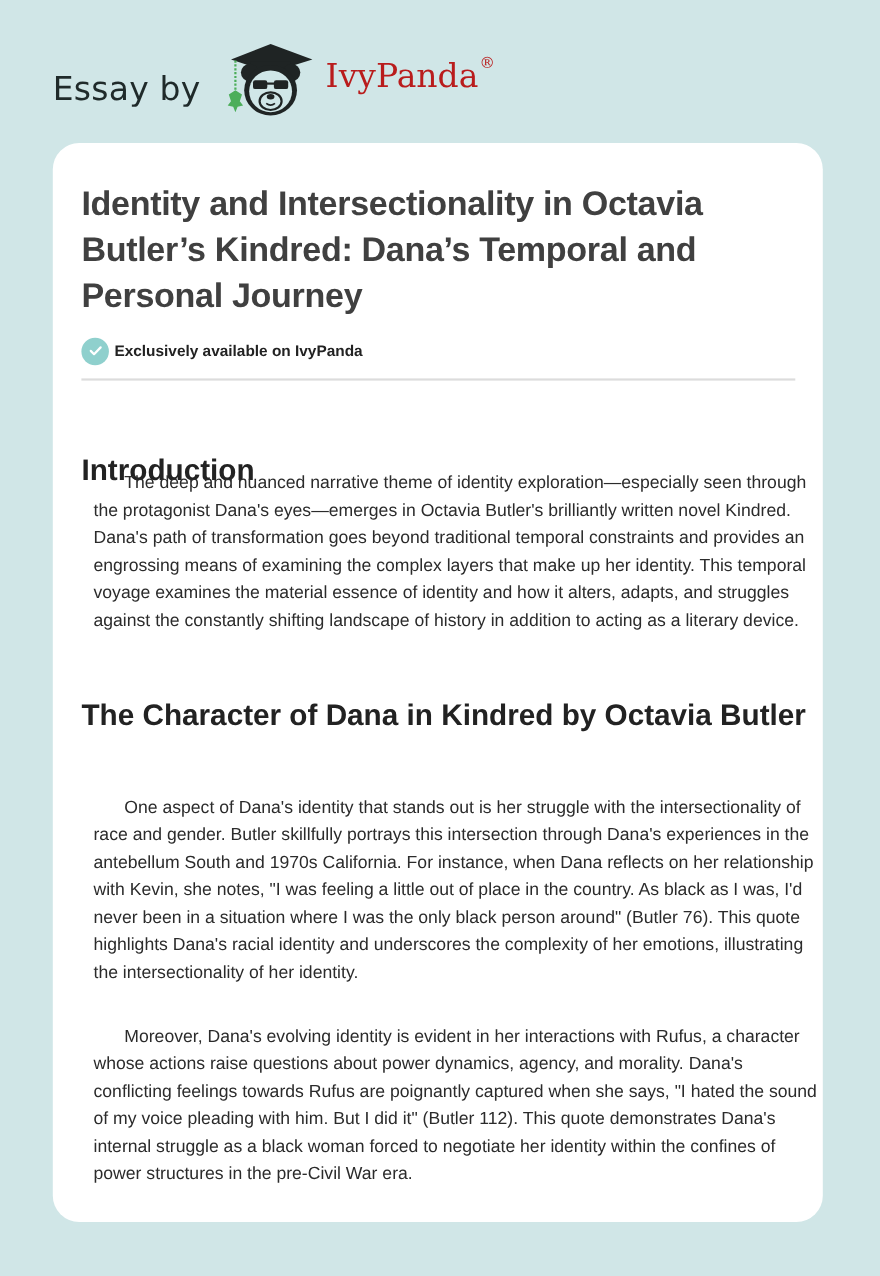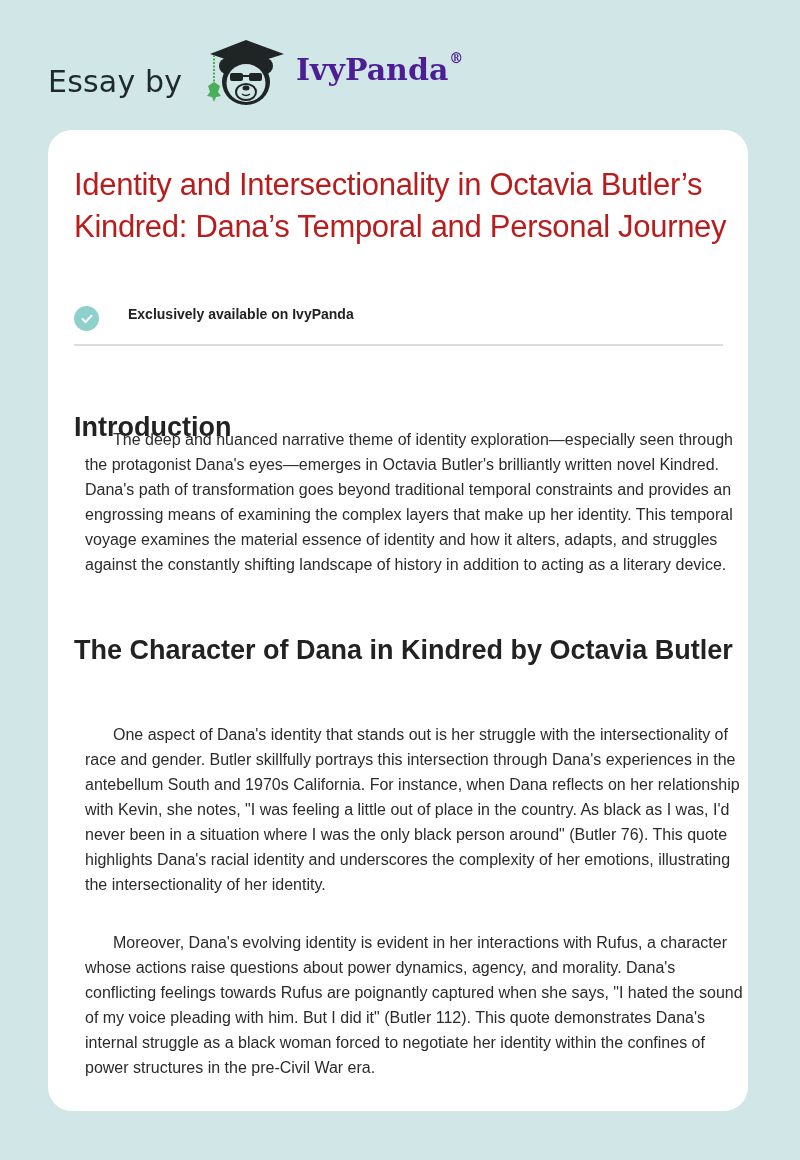--- a/index.html
+++ b/index.html
@@ -36,23 +36,23 @@
       left: 200px;
       top: 36px;
       width: 92px;
       height: 72px;
     }
     .brand {
       position: absolute;
       left: 296px;
       top: 52px;
       font-family: "DejaVu Serif", serif;
-      font-weight: bold;
+      font-weight: normal;
       font-size: 30px;
-      color: #4c1d95;
+      color: #b91c1c;
     }
     .brand sup {
       font-size: 14px;
       vertical-align: top;
       position: relative;
       top: -2px;
       margin-left: 1px;
     }
     .card {
       position: absolute;
@@ -62,33 +62,32 @@
       height: 981px;
       background: #ffffff;
       border-radius: 24px;
     }
     .title {
       position: absolute;
       left: 26px;
       top: 34px;
       width: 660px;
       font-size: 31px;
-      font-weight: normal;
+      font-weight: bold;
       line-height: 42px;
-      color: #b91c1c;
+      color: #404040;
       letter-spacing: -0.3px;
     }
     .exclusive {
       position: absolute;
       left: 26px;
       top: 176px;
       height: 26px;
       display: flex;
-      align-items: flex-start;
-      gap: 24px;
+      align-items: center;
     }
     .check-circle {
       width: 25px;
       height: 25px;
       border-radius: 50%;
       background: #8fd0cd;
       display: flex;
       align-items: center;
       justify-content: center;
       margin-right: 5px;

